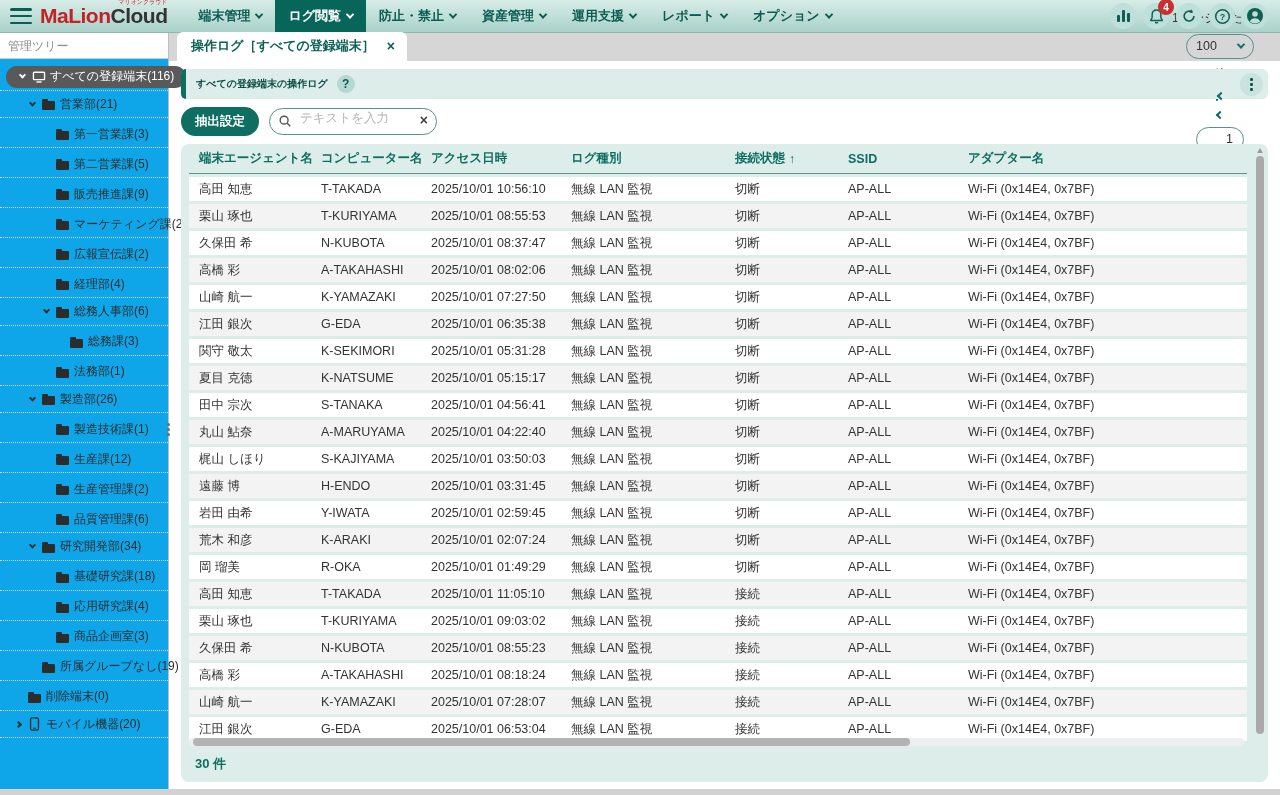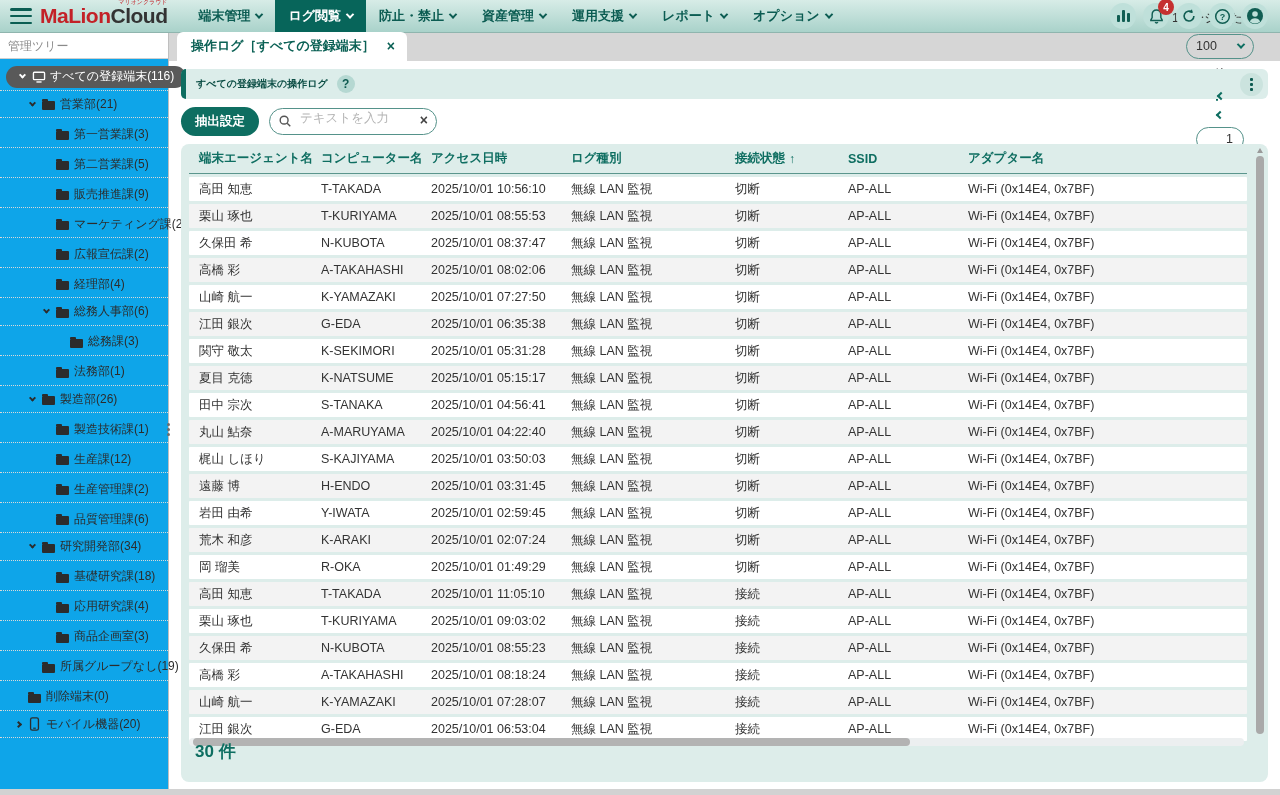--- a/index.html
+++ b/index.html
@@ -117,21 +117,21 @@
   .rows .row:nth-child(even) { background:#f3f3f3; }
   .cell { padding-left:10px; font-size:12.5px; color:#333; white-space:nowrap; overflow:hidden; }
 
   .vscroll { position:absolute; top:4px; right:3px; bottom:46px; width:10px; }
   .vscroll .arrow-up { position:absolute; top:0; left:2px; width:0; height:0;
                        border-left:3.5px solid transparent; border-right:3.5px solid transparent;
                        border-bottom:5px solid #9a9a9a; }
   .vscroll .thumb { position:absolute; top:8px; bottom:2px; left:1px; width:8px; background:#a9a9a9; border-radius:4px; }
   .hscroll { position:absolute; left:8px; right:24px; bottom:36px; height:8px; background:#eceff0; border-radius:4px; }
   .hscroll .thumb { position:absolute; left:4px; width:68%; top:0; height:8px; background:#b3b3b3; border-radius:4px; }
-  .panel-footer { position:absolute; left:14px; bottom:19px; font-size:17px; font-weight:bold; color:#0e6e61; }
+  .panel-footer { position:absolute; left:14px; bottom:9px; font-size:13px; font-weight:bold; color:#0e6e61; }
 </style>
 </head>
 <body>
 
 <div class="app">
 
   <header class="navbar">
     <span class="hamburger">
         <i></i>
         <i></i>

